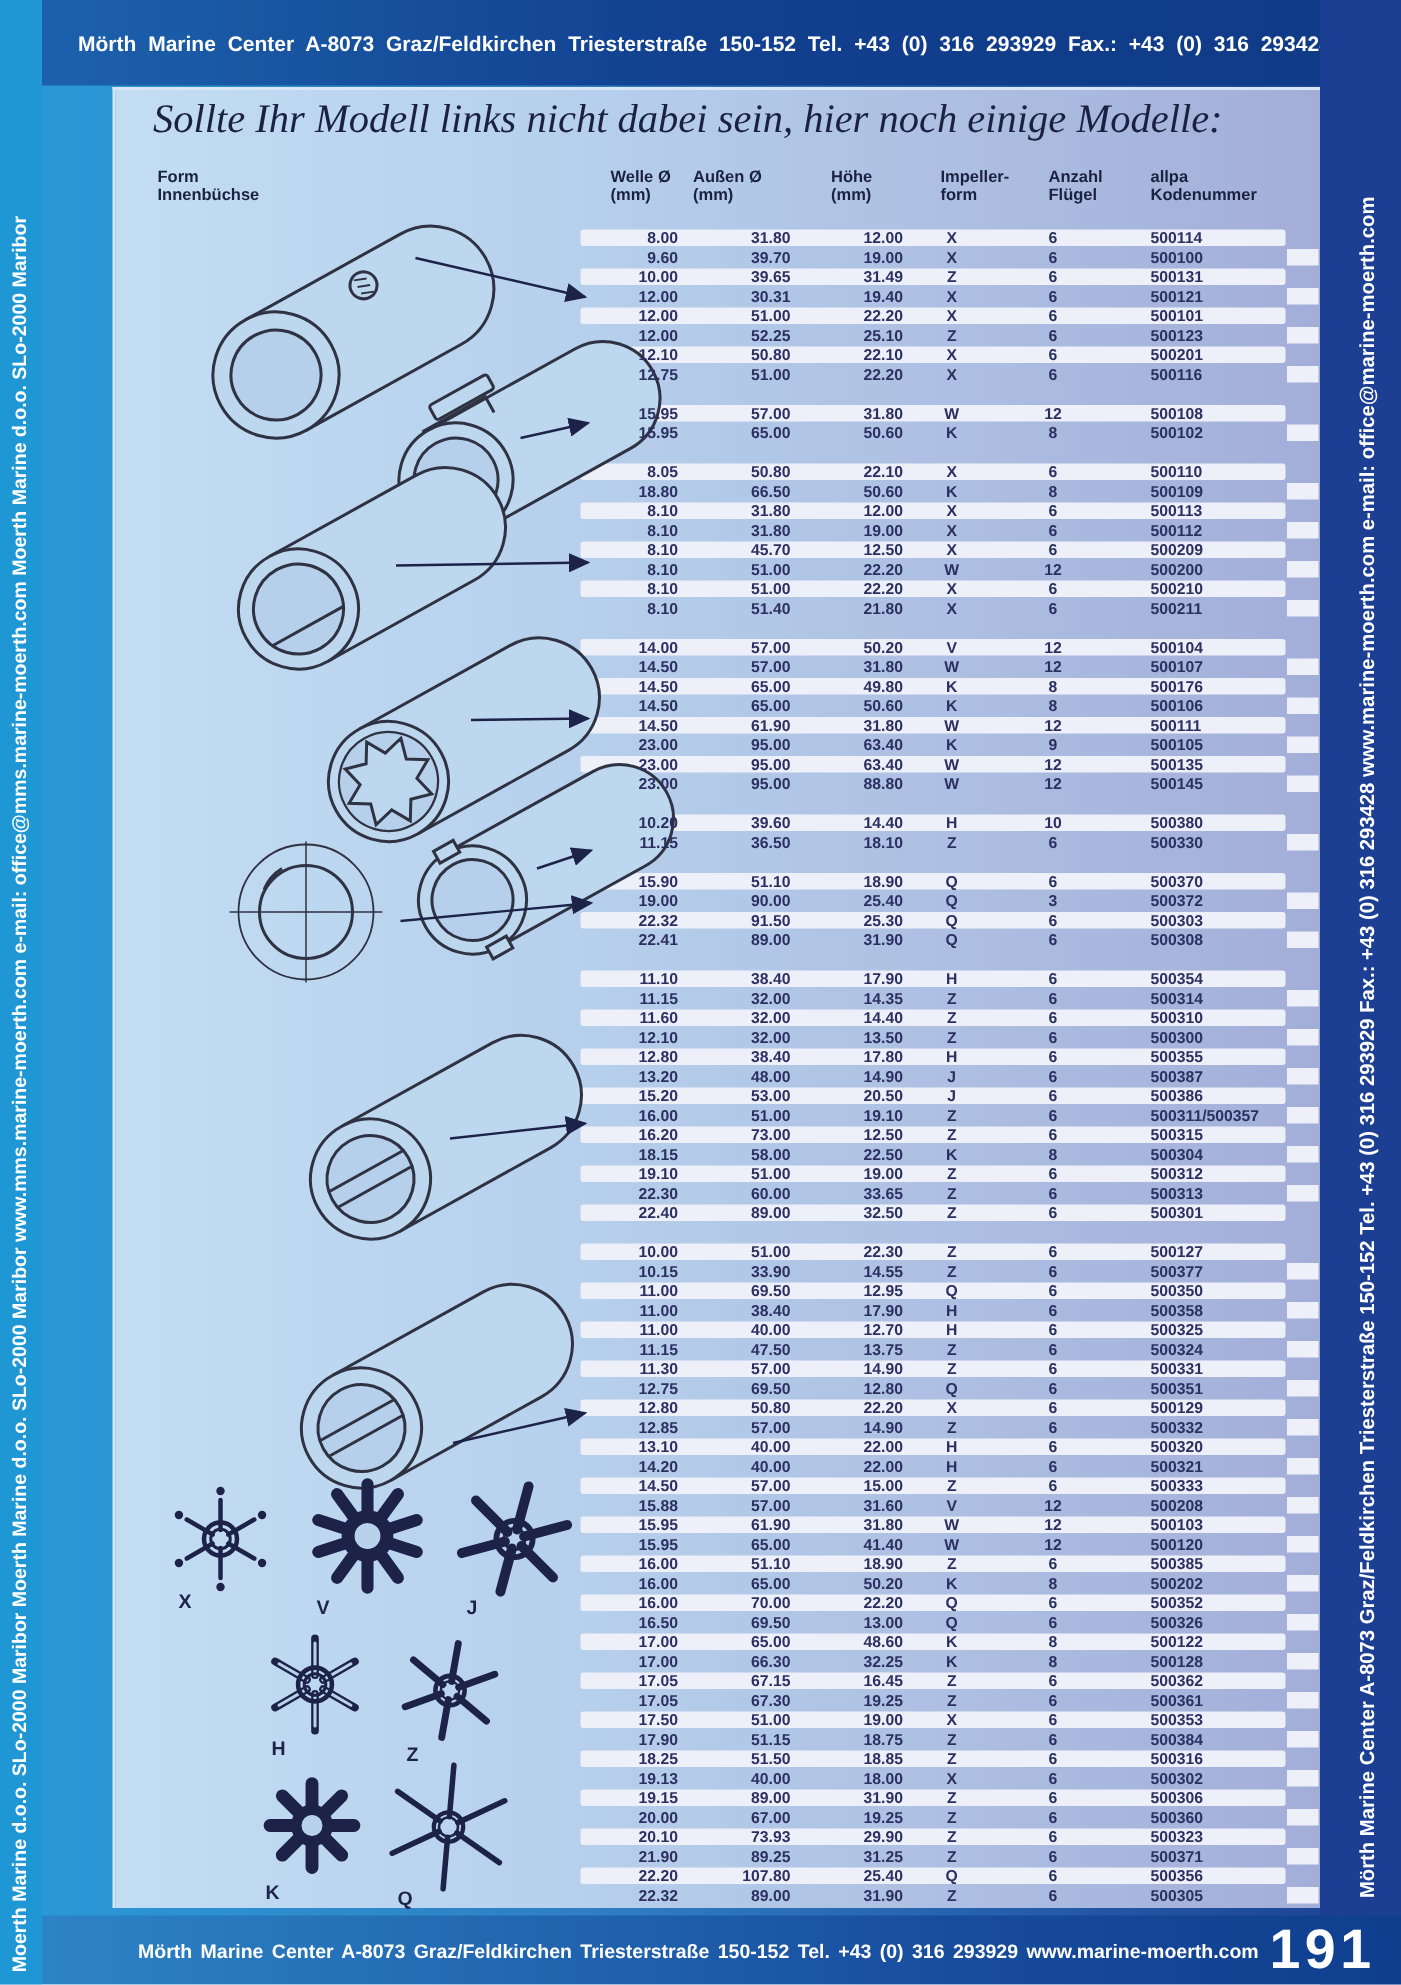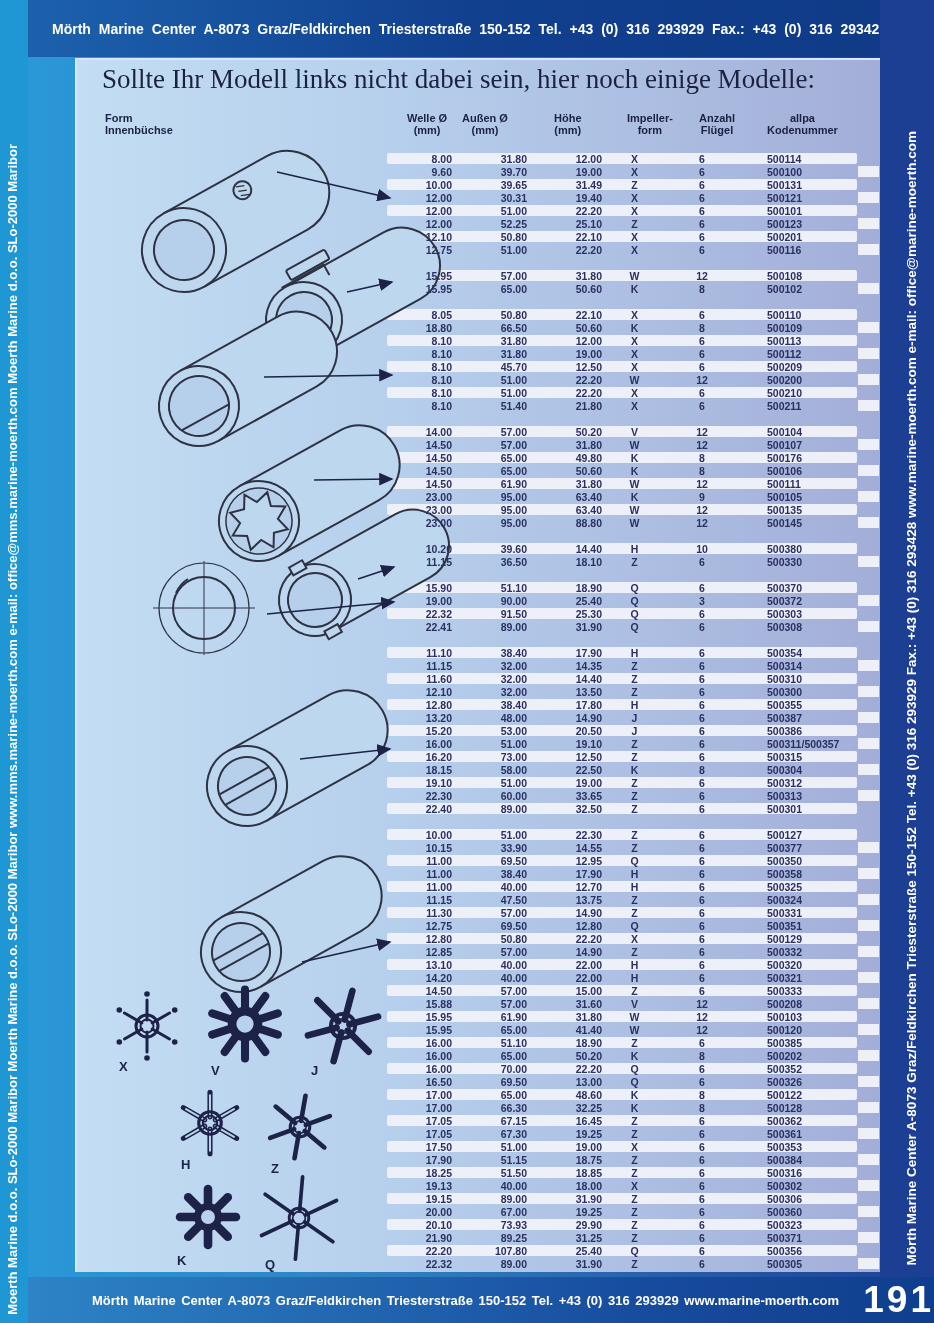--- a/index.html
+++ b/index.html
@@ -8,37 +8,37 @@
     background:linear-gradient(90deg,#2a9ad8 0%,#2f7fc2 42%,#1c3f94 100%);}
   
   .topbar{position:absolute;top:0;left:0;right:0;height:57px;z-index:1;
     background:linear-gradient(90deg,#1d63ae 0%,#11408f 50%,#0f3a86 100%);
     display:flex;align-items:center;}
   .topbar .bartext{color:#fff;font-weight:bold;font-size:14px;word-spacing:4px;margin-left:52px;white-space:nowrap;}
   .bottombar{position:absolute;bottom:0;left:0;right:0;height:46px;z-index:2;
     background:linear-gradient(90deg,#2e86c8 0%,#174b9c 70%,#0f3e8e 100%);
     display:flex;align-items:center;}
   .bottombar .bartext{color:#fff;font-weight:bold;font-size:13px;word-spacing:2px;margin-left:92px;white-space:nowrap;}
-  .pageno{position:absolute;right:0;bottom:2px;color:#fff;font-size:37px;font-weight:bold;letter-spacing:3px;}
+  .pageno{position:absolute;right:17px;bottom:2px;color:#fff;font-size:37px;font-weight:bold;letter-spacing:3px;}
   
   .leftstrip{position:absolute;left:0;top:0;width:28px;height:1323px;background:#1e97d4;z-index:3;}
   .rightstrip{position:absolute;right:0;top:0;width:54px;height:1323px;background:#1c3f94;z-index:1;}
   .vtext{position:absolute;writing-mode:vertical-rl;transform:rotate(180deg);
     color:#fff;font-weight:bold;white-space:nowrap;}
   .leftstrip .vtext{bottom:8px;left:5px;font-size:13px;}
   .rightstrip .vtext{bottom:58px;right:15px;font-size:13.5px;}
   
   .panel{position:absolute;left:75px;top:58px;width:805px;height:1214px;z-index:1;
     background:linear-gradient(90deg,#c3ddf3 0%,#b6cfec 40%,#a3aed8 100%);
     border-left:2px solid #d9e6f5;border-top:2px solid #d9e6f5;box-sizing:border-box;}
-  .title{position:absolute;left:25px;top:4px;font-family:"Liberation Serif",serif;font-size:27px;color:#1b2140;white-space:nowrap;}
+  .title{position:absolute;left:25px;top:4px;font-family:"Liberation Serif",serif;font-size:27px;color:#1b2140;white-space:nowrap;font-style:italic;}
   .subtitle{position:absolute;left:25px;top:37px;font-family:"Liberation Serif",serif;font-size:18px;color:#1b2140;white-space:nowrap;}
   .formhdr{position:absolute;left:28px;top:52px;font-size:11px;font-weight:bold;color:#1b2140;line-height:12px;}
   .colheaders{position:absolute;left:310px;top:52px;width:492px;height:36px;}
-  .ch{position:absolute;font-size:11px;font-weight:bold;color:#1b2140;line-height:12px;white-space:nowrap;text-align:center;}
+  .ch{position:absolute;font-size:11px;font-weight:bold;color:#1b2140;line-height:12px;white-space:nowrap;}
   .ch span{display:block;}
   
   .tablebody{position:absolute;left:310px;top:92px;width:492px;}
   .tgroup + .tgroup{margin-top:13px;}
   .trow{display:flex;height:13px;align-items:center;position:relative;
     font-size:10.5px;font-weight:600;color:#2b3060;}
   .trow.striped::before{content:"";position:absolute;left:0;top:1px;bottom:1px;width:470px;
     background:#edeff9;border-radius:2px;z-index:0;}
   .trow:not(.striped)::after{content:"";position:absolute;right:0;top:1px;bottom:1px;width:21px;
     background:#edeff9;z-index:0;}

